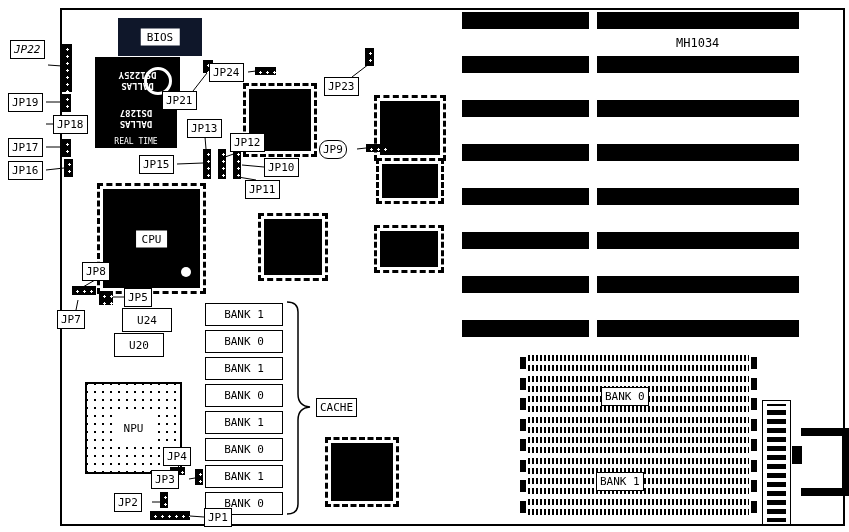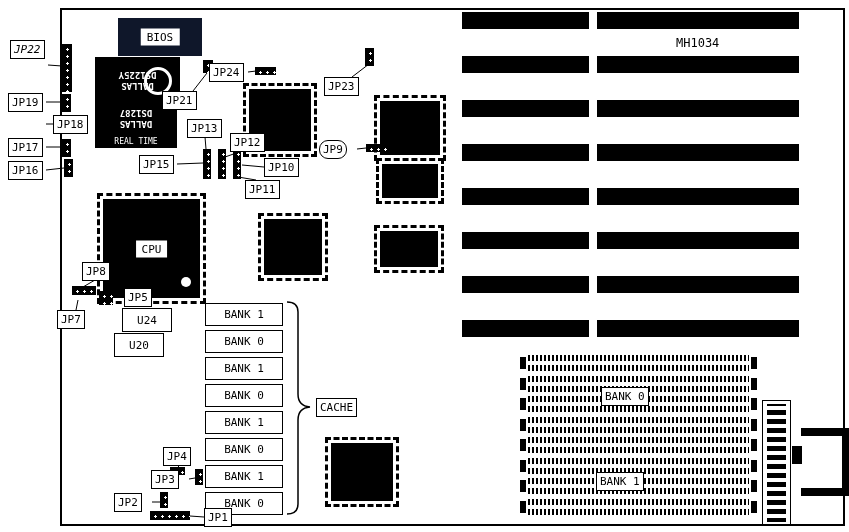--- a/index.html
+++ b/index.html
@@ -106,39 +106,43 @@
   <div class="qfp" style="left:258px;top:213px;width:64px;height:62px;">
       <div class="body"></div>
     </div>
   <div class="qfp" style="left:374px;top:225px;width:64px;height:42px;">
       <div class="body"></div>
     </div>
   <div class="qfp" style="left:325px;top:437px;width:68px;height:64px;">
       <div class="body"></div>
     </div>
 
-  <div class="qfp" style="left:97px;top:193px;width:103px;height:105px;">
+  <div class="qfp" style="left:97px;top:183px;width:103px;height:105px;">
     <div class="body"></div>
     <div class="dot" style="right:12px;bottom:14px;width:10px;height:10px;"></div>
     <div class="chiplabel center-label">CPU</div>
   </div>
 
   <div class="uchip" style="left:122px;top:308px;width:48px;height:22px;">U24</div>
   <div class="uchip" style="left:114px;top:333px;width:48px;height:22px;">U20</div>
 
   <div class="cachechip" style="top:303px;">BANK 1</div>
   <div class="cachechip" style="top:330px;">BANK 0</div>
   <div class="cachechip" style="top:357px;">BANK 1</div>
   <div class="cachechip" style="top:384px;">BANK 0</div>
   <div class="cachechip" style="top:411px;">BANK 1</div>
   <div class="cachechip" style="top:438px;">BANK 0</div>
   <div class="cachechip" style="top:465px;">BANK 1</div>
   <div class="cachechip" style="top:492px;">BANK 0</div>
   <div class="jp" style="left:316px;top:398px;">CACHE</div>
 
+  <div class="npu-socket">
+    <div class="npu-center"></div>
+    <div class="chiplabel center-label">NPU</div>
+  </div>
 
   <div class="simm" style="left:520px;top:355px;">
       <div class="capl"></div>
       <div class="tick t"></div>
       <div class="tick b"></div>
       <div class="capr"></div>
     </div>
   <div class="simm" style="left:520px;top:376px;">
       <div class="capl"></div>
       <div class="tick t"></div>

